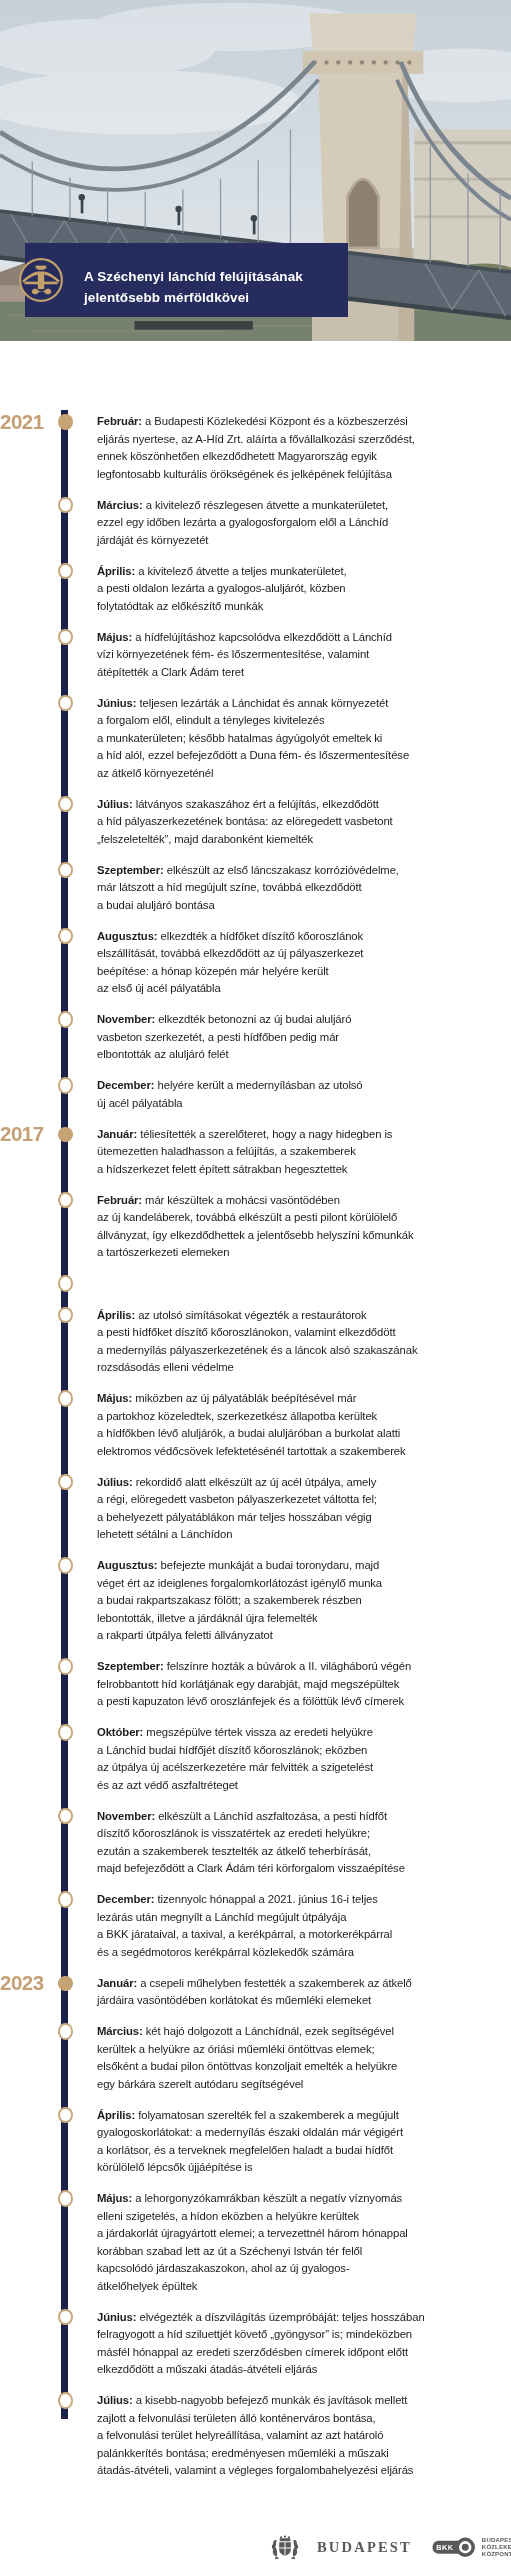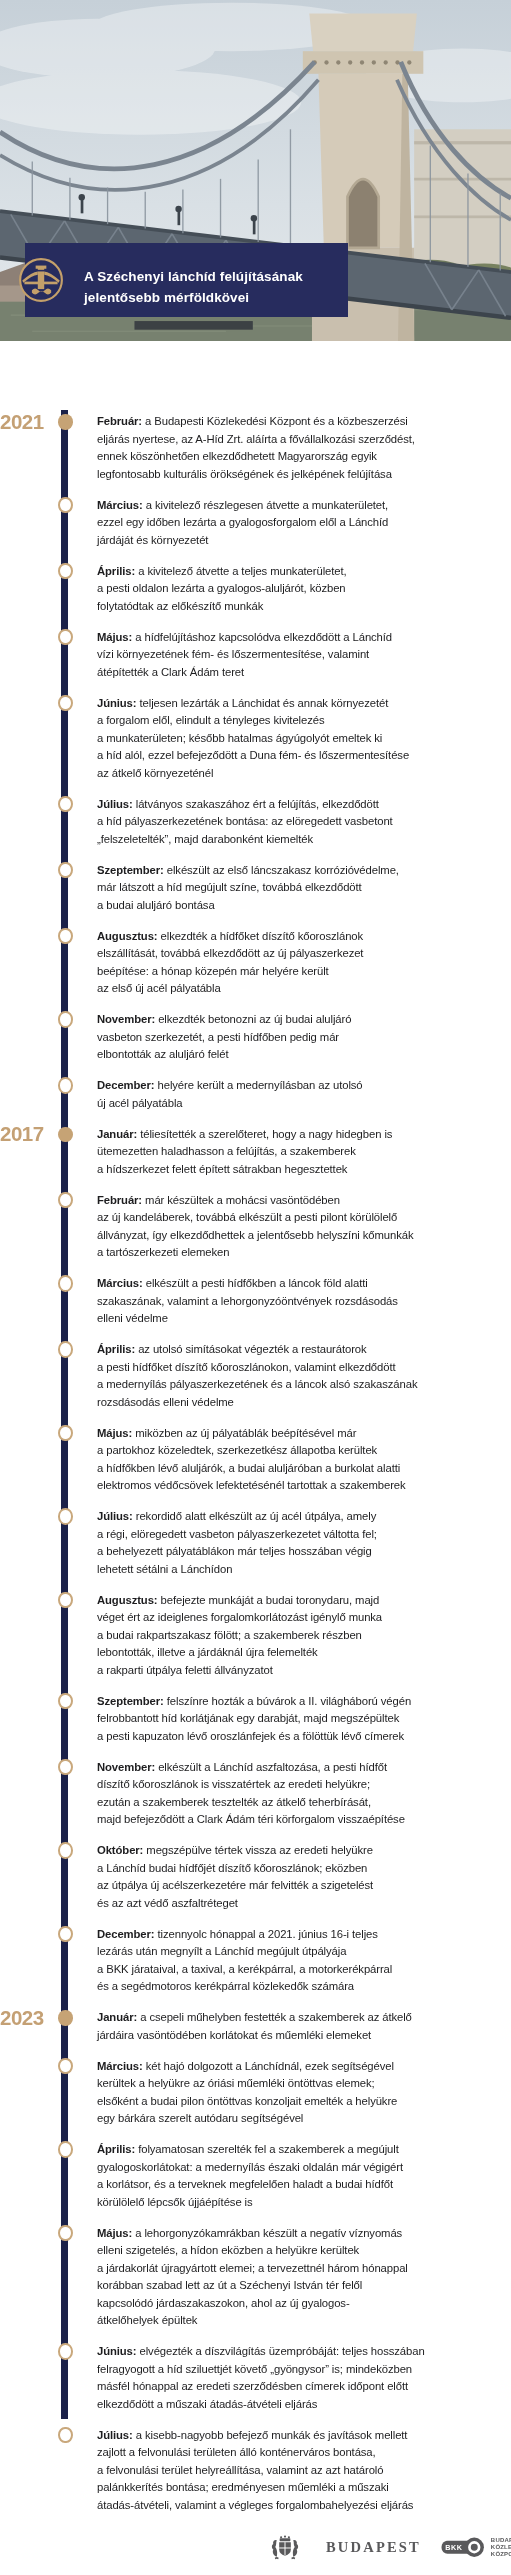--- a/index.html
+++ b/index.html
@@ -38,21 +38,21 @@
     font-size:20.5px;font-weight:bold;color:#c4a074;letter-spacing:-0.5px;
   }
   .marker{position:absolute;box-sizing:border-box;border-radius:50%}
   .marker.dot{left:58px;top:1.1px;width:14.5px;height:15.6px;background:#c6a375}
   .marker.ring{left:58px;top:0;width:14.5px;height:16.7px;border:2.7px solid #c9a87c;background:#ffffff}
   
   .footer{
     position:absolute;left:268px;top:2530px;height:34px;
     display:flex;align-items:center;gap:20.5px;color:#59595b;z-index:2;
   }
-  .bp{display:flex;align-items:center;gap:24px}
+  .bp{display:flex;align-items:center;gap:15px}
   .bp-name{
     font-family:"Liberation Serif",serif;font-weight:bold;font-size:14.5px;
     letter-spacing:2.2px;color:#59595b;
   }
   .bkk{display:flex;align-items:center;gap:5.4px}
   .bkk-org{
     font-size:6px;font-weight:bold;line-height:7px;letter-spacing:0.2px;
     color:#59595b;white-space:pre-line;
   }
 </style>
@@ -261,23 +261,20 @@
       </div>
       <div class="entry">
         <span class="marker ring"></span>
         <p class="etext"><b class="month">Február:</b> <span class="body">már készültek a mohácsi vasöntödében
 az új kandeláberek, továbbá elkészült a pesti pilont körülölelő
 állványzat, így elkezdődhettek a jelentősebb helyszíni kőmunkák
 a tartószerkezeti elemeken</span></p>
       </div>
       <div class="entry">
         <span class="marker ring"></span>
-        <p class="etext"><b class="month">Március:</b> <span class="body">elkészült a pesti hídfőkben a láncok föld alatti
-szakaszának, valamint a lehorgonyzóöntvények rozsdásodás
-elleni védelme</span></p>
       </div>
       <div class="entry">
         <span class="marker ring"></span>
         <p class="etext"><b class="month">Április:</b> <span class="body">az utolsó simításokat végezték a restaurátorok
 a pesti hídfőket díszítő kőoroszlánokon, valamint elkezdődött
 a medernyílás pályaszerkezetének és a láncok alsó szakaszának
 rozsdásodás elleni védelme</span></p>
       </div>
       <div class="entry">
         <span class="marker ring"></span>
@@ -302,31 +299,31 @@
 a rakparti útpálya feletti állványzatot</span></p>
       </div>
       <div class="entry">
         <span class="marker ring"></span>
         <p class="etext"><b class="month">Szeptember:</b> <span class="body">felszínre hozták a búvárok a II. világháború végén
 felrobbantott híd korlátjának egy darabját, majd megszépültek
 a pesti kapuzaton lévő oroszlánfejek és a fölöttük lévő címerek</span></p>
       </div>
       <div class="entry">
         <span class="marker ring"></span>
+        <p class="etext"><b class="month">Október:</b> <span class="body">megszépülve tértek vissza az eredeti helyükre
+a Lánchíd budai hídfőjét díszítő kőoroszlánok; eközben
+az útpálya új acélszerkezetére már felvitték a szigetelést
+és az azt védő aszfaltréteget</span></p>
+      </div>
+      <div class="entry">
+        <span class="marker ring"></span>
         <p class="etext"><b class="month">November:</b> <span class="body">elkészült a Lánchíd aszfaltozása, a pesti hídfőt
 díszítő kőoroszlánok is visszatértek az eredeti helyükre;
 ezután a szakemberek tesztelték az átkelő teherbírását,
 majd befejeződött a Clark Ádám téri körforgalom visszaépítése</span></p>
-      </div>
-      <div class="entry">
-        <span class="marker ring"></span>
-        <p class="etext"><b class="month">Október:</b> <span class="body">megszépülve tértek vissza az eredeti helyükre
-a Lánchíd budai hídfőjét díszítő kőoroszlánok; eközben
-az útpálya új acélszerkezetére már felvitték a szigetelést
-és az azt védő aszfaltréteget</span></p>
       </div>
       <div class="entry">
         <span class="marker ring"></span>
         <p class="etext"><b class="month">December:</b> <span class="body">tizennyolc hónappal a 2021. június 16-i teljes
 lezárás után megnyílt a Lánchíd megújult útpályája
 a BKK járataival, a taxival, a kerékpárral, a motorkerékpárral
 és a segédmotoros kerékpárral közlekedők számára</span></p>
       </div>
     </div>
     <div>

